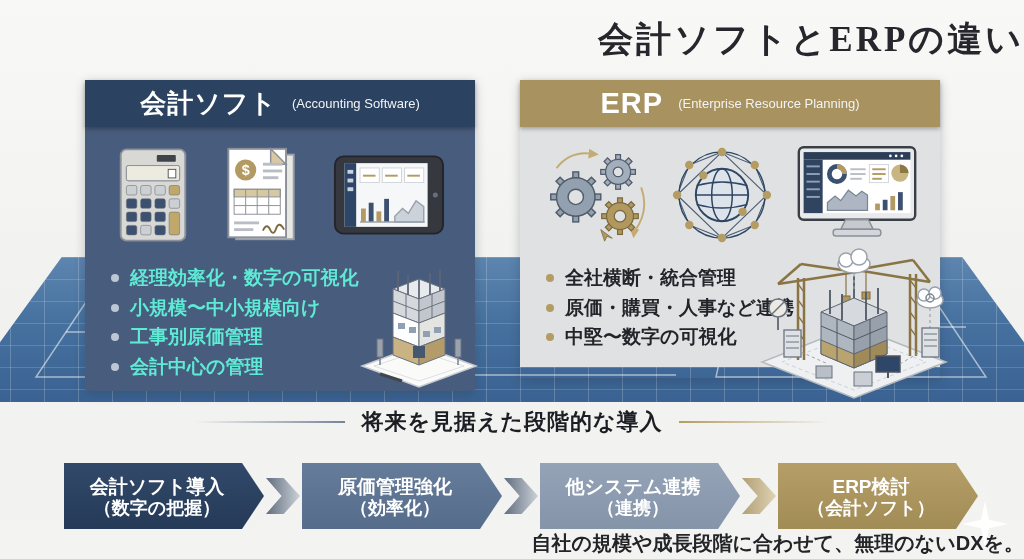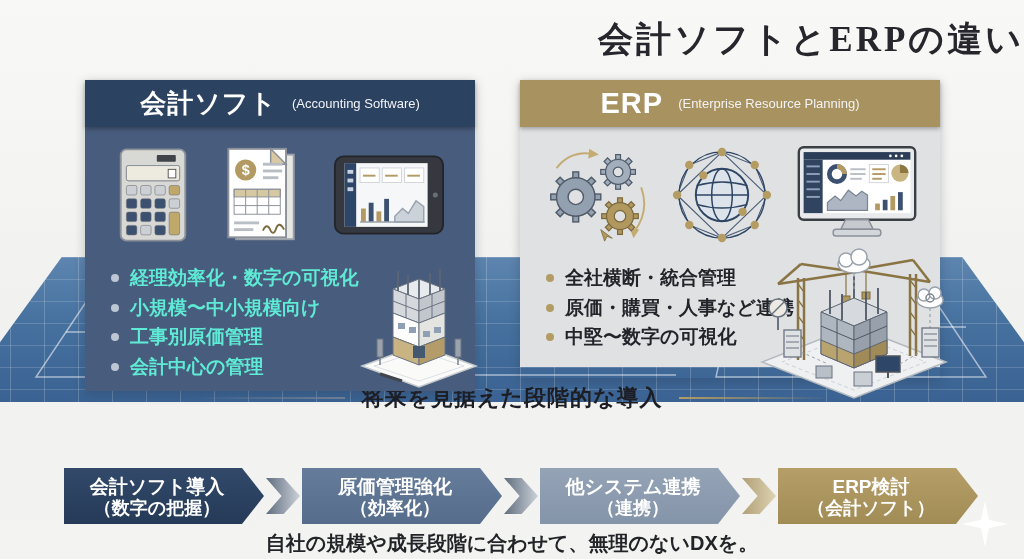--- a/index.html
+++ b/index.html
@@ -37,44 +37,44 @@
   ul.bullets li{position:relative;padding-left:19px;font-size:19px;font-weight:700;line-height:29.5px;}
   .panel-left ul.bullets li{color:#5eead4;}
   .panel-right ul.bullets li{color:#232429;}
   ul.bullets li::before{content:"";position:absolute;left:0;top:11px;width:8px;height:8px;border-radius:50%;}
   .panel-left ul.bullets li::before{background:#bcc6d4;}
   .panel-right ul.bullets li::before{background:#b39b64;}
   
   .bld-ill{position:absolute;left:358px;top:243px;z-index:3;}
   .site-ill{position:absolute;left:758px;top:234px;z-index:3;}
   
-  .divider{position:absolute;top:383px;left:0;width:100%;display:flex;align-items:center;justify-content:center;gap:16px;}
+  .divider{position:absolute;top:407px;left:0;width:100%;display:flex;align-items:center;justify-content:center;gap:16px;}
   .divider .line{width:150px;height:2px;}
   .divider .line.l{background:linear-gradient(90deg,rgba(110,125,150,0),#76849a);}
   .divider .line.r{background:linear-gradient(90deg,#b59c63,rgba(181,156,99,0));}
   .divider .txt{font-size:22px;font-weight:700;color:#1d1e24;letter-spacing:1px;}
   
   .flow{position:absolute;left:64px;top:466px;width:916px;height:60px;display:flex;align-items:center;}
-  .step{height:56px;flex:0 0 200px;display:flex;flex-direction:column;justify-content:center;
+  .step{height:66px;flex:0 0 200px;display:flex;flex-direction:column;justify-content:center;
     text-align:center;padding-right:14px;box-sizing:border-box;color:#fff;
     clip-path:polygon(0 0,calc(100% - 22px) 0,100% 50%,calc(100% - 22px) 100%,0 100%);
     filter:drop-shadow(0 3px 3px rgba(20,30,50,.30));}
   .step .lbl{font-size:19px;font-weight:700;line-height:24px;}
   .step .sub{font-size:18px;font-weight:700;line-height:18px;}
   .s1{background:linear-gradient(180deg,#33496a,#243a57);}
   .s2{background:linear-gradient(180deg,#667c9b,#566c8b);}
   .s3{background:linear-gradient(180deg,#95a3b6,#8494a9);}
   .s4{background:linear-gradient(180deg,#b59e68,#a28c55);}
   .conn{width:34px;height:36px;margin:0 2px;flex:0 0 34px;
     clip-path:polygon(0 0,52% 0,100% 50%,52% 100%,0 100%,46% 50%);
     filter:drop-shadow(0 2px 2px rgba(20,30,50,.25));}
   .c1,.c2{background:linear-gradient(90deg,#606c7d,#cbd1d9);}
   .c3{background:linear-gradient(90deg,#b2a076,#ddd2b2);}
   
-  .caption{position:absolute;top:530px;left:0;width:100%;text-align:center;
+  .caption{position:absolute;top:530px;left:0;width:100%;text-align:right;
     font-size:20px;font-weight:600;color:#232428;}
   .sparkle{position:absolute;left:962px;top:501px;width:46px;height:46px;background:#ffffff;
     clip-path:polygon(50% 0%,59% 41%,100% 50%,59% 59%,50% 100%,41% 59%,0% 50%,41% 41%);
     opacity:.95;filter:drop-shadow(0 0 5px rgba(255,255,255,.9));}
 </style>
 </head>
 <body>
 
 <div class="stage">
 

